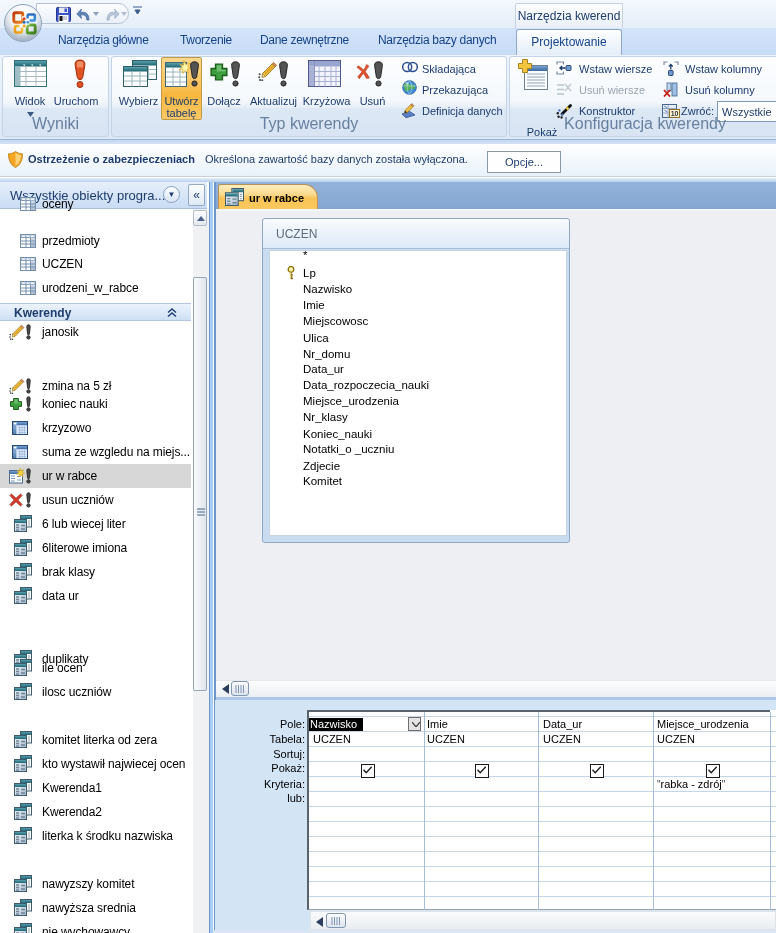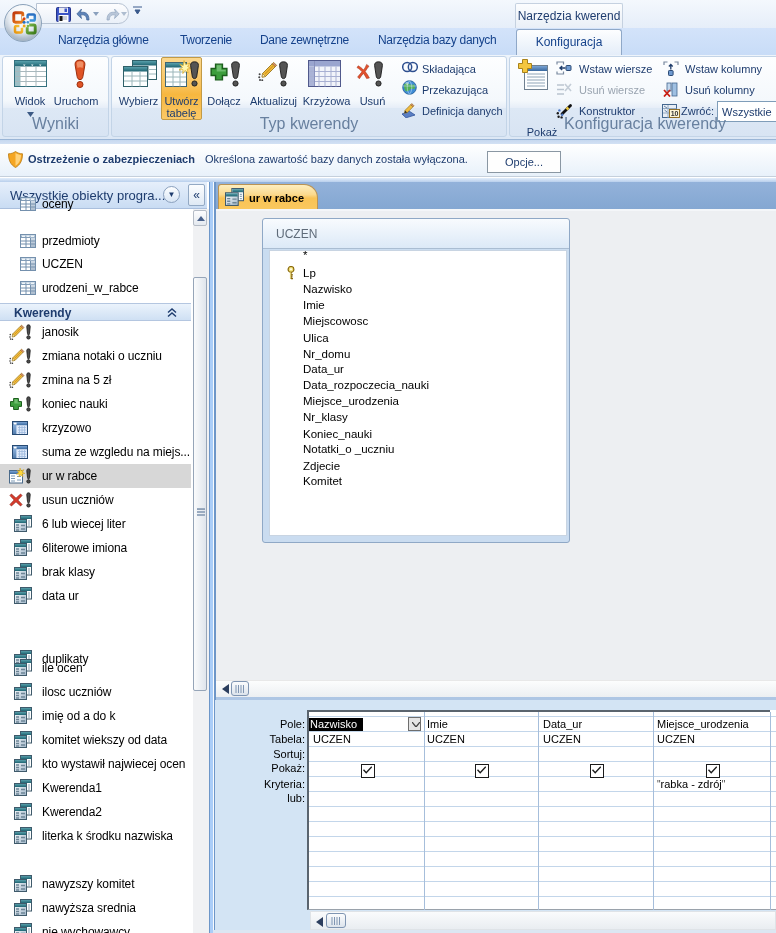--- a/index.html
+++ b/index.html
@@ -239,21 +239,21 @@
     <circle cx="14.1" cy="13.3" r="1.5" fill="#2a70c2"></circle>
     <circle cx="17.8" cy="13.3" r="1.3" fill="#3e94dc"></circle>
     <circle cx="14.2" cy="17" r="1.4" fill="#f0a818"></circle>
     <circle cx="17.9" cy="17.1" r="1.3" fill="#7ab648"></circle>
   </svg>
 </div>
 <span class="tabtxt" style="left:58px;">Narzędzia główne</span>
 <span class="tabtxt" style="left:180px;">Tworzenie</span>
 <span class="tabtxt" style="left:260px;">Dane zewnętrzne</span>
 <span class="tabtxt" style="left:378px;">Narzędzia bazy danych</span>
-<div class="abs" id="activetab">Konfiguracja</div>
+<div class="abs" id="activetab">Projektowanie</div>
 
 <div class="abs" id="ribbon">
   <div class="rgroup" style="left:2px; width:107px;">
     <svg style="position:absolute;left:11px;top:3px" width="33" height="27" viewBox="0 0 33 27">
       <rect x="0.5" y="0.5" width="32" height="26" fill="#fff" stroke="#33707e"></rect>
       <rect x="1" y="1" width="31" height="5.5" fill="url(#tealhdr)"></rect>
       <rect x="1" y="6.5" width="5.5" height="19.5" fill="#9dbfc6"></rect>
       <path d="M1 11.5h31M1 16.5h31M1 21.5h31M12 6.5v20M22 6.5v20" stroke="#a8b8bd" fill="none"></path>
       <path d="M4 3 l3 3 M9 4.5 l2.5 0 l-1.25 1.8 Z M17 4.5 l2.5 0 l-1.25 1.8 Z M25 4.5 l2.5 0 l-1.25 1.8 Z" fill="#e8f2f4" stroke="none"></path>
     </svg>
@@ -449,30 +449,21 @@
   </div>
   <div class="navitem" style="top:138px;">
       <svg style="position:absolute;left:9px;top:4px" width="16" height="16">
         <use href="#i-pencil"></use>
       </svg>
       <svg style="position:absolute;left:25px;top:4px" width="7" height="16">
         <use href="#i-excl"></use>
       </svg>
       <span class="t">janosik</span>
     </div>
-  <div class="navitem" style="top:162px;">
-      <svg style="position:absolute;left:9px;top:4px" width="16" height="16">
-        <use href="#i-pencil"></use>
-      </svg>
-      <svg style="position:absolute;left:25px;top:4px" width="7" height="16">
-        <use href="#i-excl"></use>
-      </svg>
-      <span class="t">zmiana notaki o uczniu</span>
-    </div>
-  <div class="navitem" style="top:186px;text-decoration:underline;">
+  <div class="navitem" style="top:192px;text-decoration:underline;">
       <svg style="position:absolute;left:9px;top:4px" width="16" height="16">
         <use href="#i-pencil"></use>
       </svg>
       <svg style="position:absolute;left:25px;top:4px" width="7" height="16">
         <use href="#i-excl"></use>
       </svg>
       <span class="t">zmina na 5 zł</span>
     </div>
   <div class="navitem" style="top:210px;">
       <svg style="position:absolute;left:9px;top:5px" width="14" height="14">
@@ -548,31 +539,25 @@
         <use href="#i-select"></use>
       </svg>
       <span class="t">ile ocen</span>
     </div>
   <div class="navitem" style="top:498px;">
       <svg style="position:absolute;left:14px;top:3px" width="18" height="17">
         <use href="#i-select"></use>
       </svg>
       <span class="t">ilosc uczniów</span>
     </div>
-  <div class="navitem" style="top:522px;">
-      <svg style="position:absolute;left:14px;top:3px" width="18" height="17">
-        <use href="#i-select"></use>
-      </svg>
-      <span class="t">imię od a do k</span>
-    </div>
   <div class="navitem" style="top:546px;">
       <svg style="position:absolute;left:14px;top:3px" width="18" height="17">
         <use href="#i-select"></use>
       </svg>
-      <span class="t">komitet wiekszy od data</span>
+      <span class="t">komitet literka od zera</span>
     </div>
   <div class="navitem" style="top:570px;">
       <svg style="position:absolute;left:14px;top:3px" width="18" height="17">
         <use href="#i-select"></use>
       </svg>
       <span class="t">kto wystawił najwiecej ocen</span>
     </div>
   <div class="navitem" style="top:594px;">
       <svg style="position:absolute;left:14px;top:3px" width="18" height="17">
         <use href="#i-select"></use>

